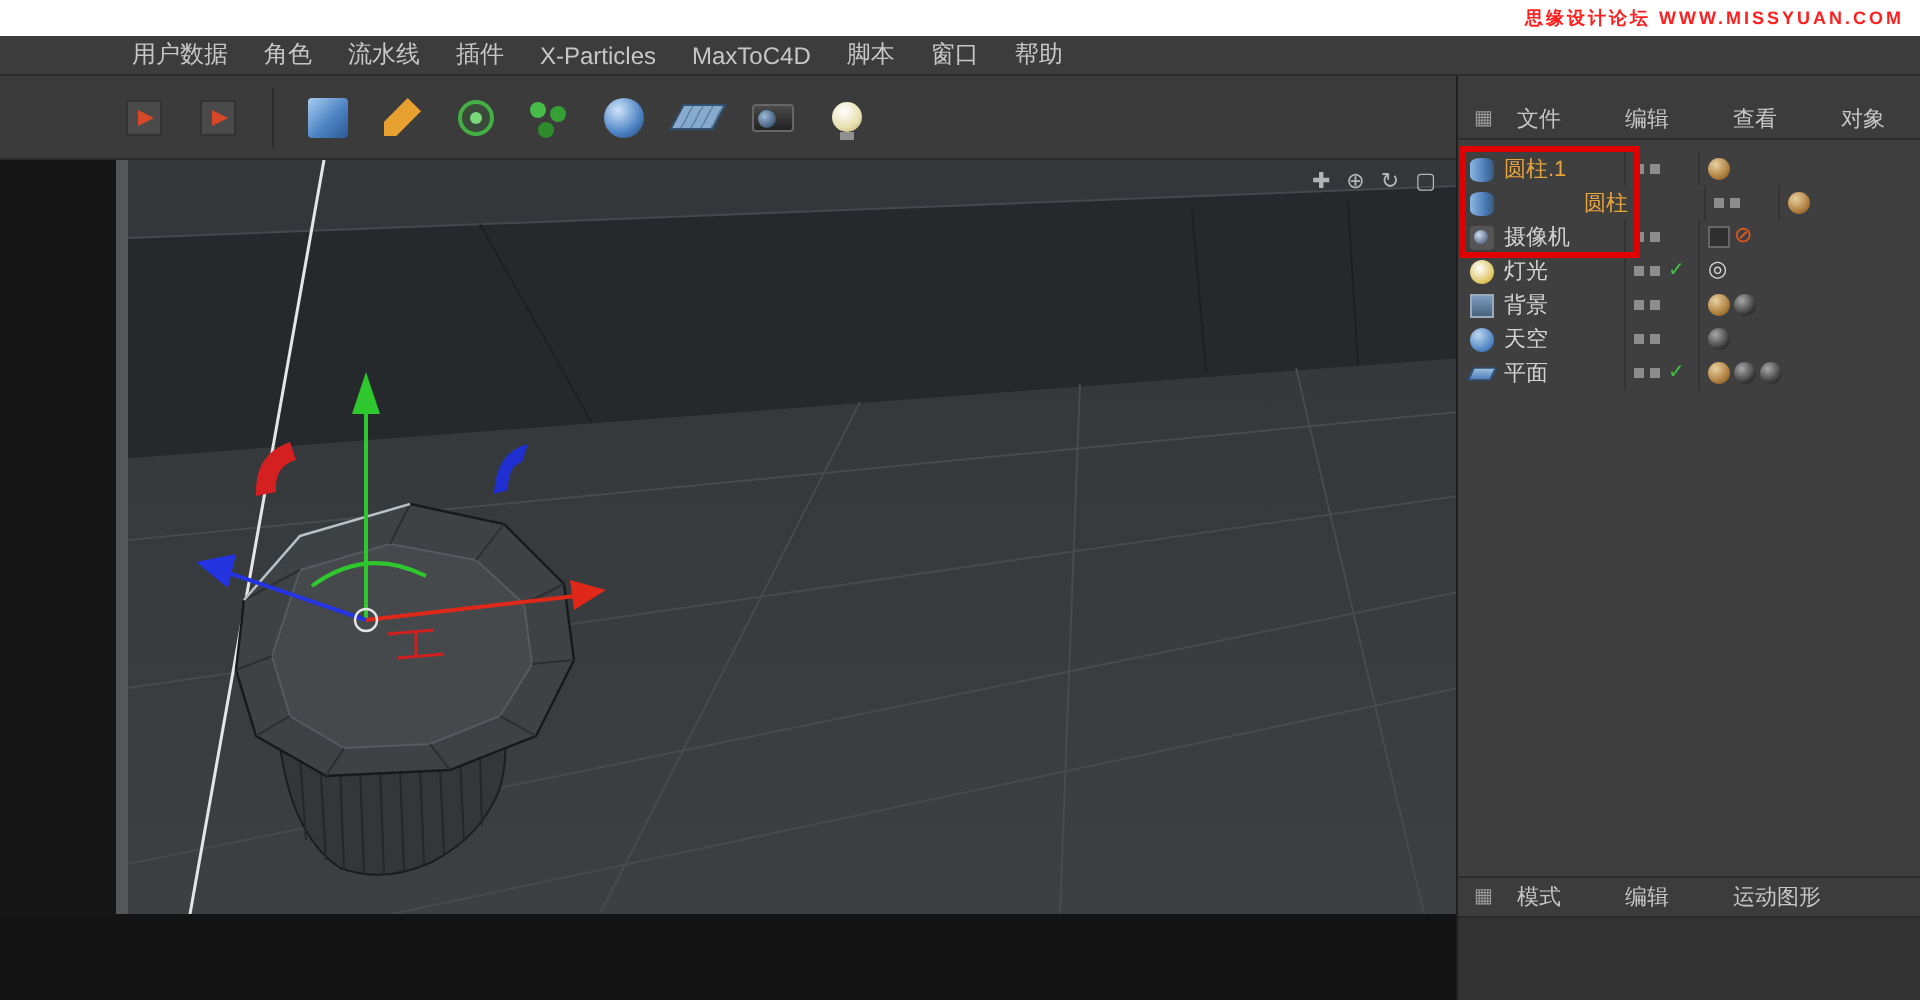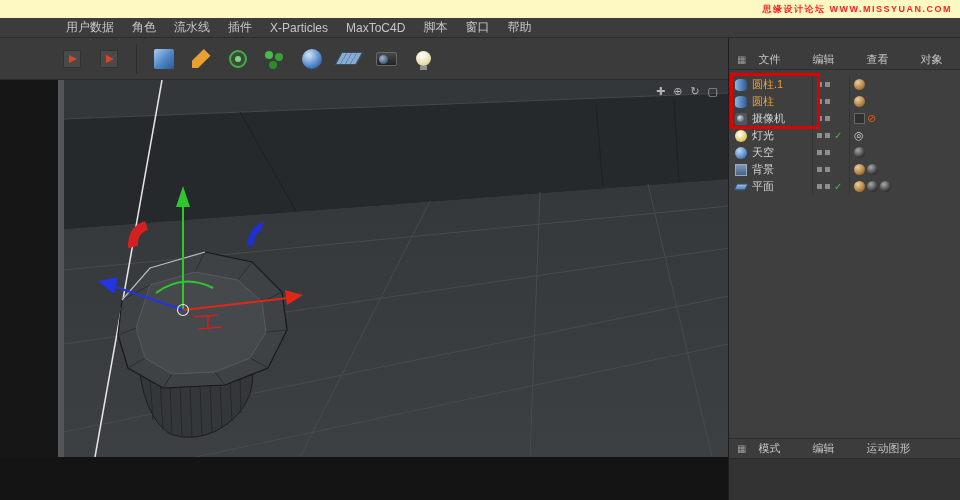--- a/index.html
+++ b/index.html
@@ -1,21 +1,21 @@
 <!DOCTYPE html>
 <html><head>
 <meta charset="utf-8">
 <style>
   * { margin:0; padding:0; box-sizing:border-box; }
   html,body { width:960px; height:500px; overflow:hidden; background:#161616;
     font-family:"Liberation Sans","DejaVu Sans",sans-serif; }
   .app { width:960px; height:500px; display:flex; flex-direction:column; }
 
   
-  .watermark-bar { height:18px; background:#fef9c3; display:flex; align-items:center;
+  .watermark-bar { height:18px; background:#ffffff; display:flex; align-items:center;
     justify-content:flex-end; padding-right:8px; flex:none; }
   .watermark-text { color:#ff1f1f; font-size:9px; letter-spacing:1.5px; font-weight:bold; }
 
   
   .menubar { height:20px; background:#3c3c3c; border-bottom:1px solid #2b2b2b;
     display:flex; align-items:center; gap:18px; padding-left:66px; flex:none; }
   .menu-item { color:#c6c6c6; font-size:12px; white-space:nowrap; cursor:default; }
 
   .main { flex:1; display:flex; min-height:0; }
   .left-col { width:729px; flex:none; display:flex; flex-direction:column; border-right:1px solid #1f1f1f; }
@@ -269,21 +269,21 @@
             <span class="obj-toggles">
               <span class="vis-dot"></span>
               <span class="vis-dot"></span>
             </span>
             <span class="obj-tags">
               <span class="tag tag-phong"></span>
             </span>
           </div>
           <div class="om-row">
             <span class="obj-icon oi-cylinder"></span>
-            <span class="obj-label" style="color: rgb(232, 164, 60);">圆柱</span>
+            <span class="obj-label" style="color: rgb(232, 164, 60); margin-left: 40px;">圆柱</span>
             <span class="obj-toggles">
               <span class="vis-dot"></span>
               <span class="vis-dot"></span>
             </span>
             <span class="obj-tags">
               <span class="tag tag-phong"></span>
             </span>
           </div>
           <div class="om-row">
             <span class="obj-icon oi-camera"></span>
@@ -303,39 +303,39 @@
             <span class="obj-toggles">
               <span class="vis-dot"></span>
               <span class="vis-dot"></span>
               <span class="enab-check">✓</span>
             </span>
             <span class="obj-tags">
               <span class="tag tag-target">◎</span>
             </span>
           </div>
           <div class="om-row">
+            <span class="obj-icon oi-background"></span>
+            <span class="obj-label" style="color: rgb(210, 210, 210);">背景</span>
+            <span class="obj-toggles">
+              <span class="vis-dot"></span>
+              <span class="vis-dot"></span>
+            </span>
+            <span class="obj-tags">
+              <span class="tag tag-phong"></span>
+              <span class="tag tag-sphere"></span>
+            </span>
+          </div>
+          <div class="om-row">
             <span class="obj-icon oi-sky"></span>
             <span class="obj-label" style="color: rgb(210, 210, 210);">天空</span>
             <span class="obj-toggles">
               <span class="vis-dot"></span>
               <span class="vis-dot"></span>
             </span>
             <span class="obj-tags">
-              <span class="tag tag-sphere"></span>
-            </span>
-          </div>
-          <div class="om-row">
-            <span class="obj-icon oi-background"></span>
-            <span class="obj-label" style="color: rgb(210, 210, 210);">背景</span>
-            <span class="obj-toggles">
-              <span class="vis-dot"></span>
-              <span class="vis-dot"></span>
-            </span>
-            <span class="obj-tags">
-              <span class="tag tag-phong"></span>
               <span class="tag tag-sphere"></span>
             </span>
           </div>
           <div class="om-row">
             <span class="obj-icon oi-plane"></span>
             <span class="obj-label" style="color: rgb(210, 210, 210);">平面</span>
             <span class="obj-toggles">
               <span class="vis-dot"></span>
               <span class="vis-dot"></span>
               <span class="enab-check">✓</span>

